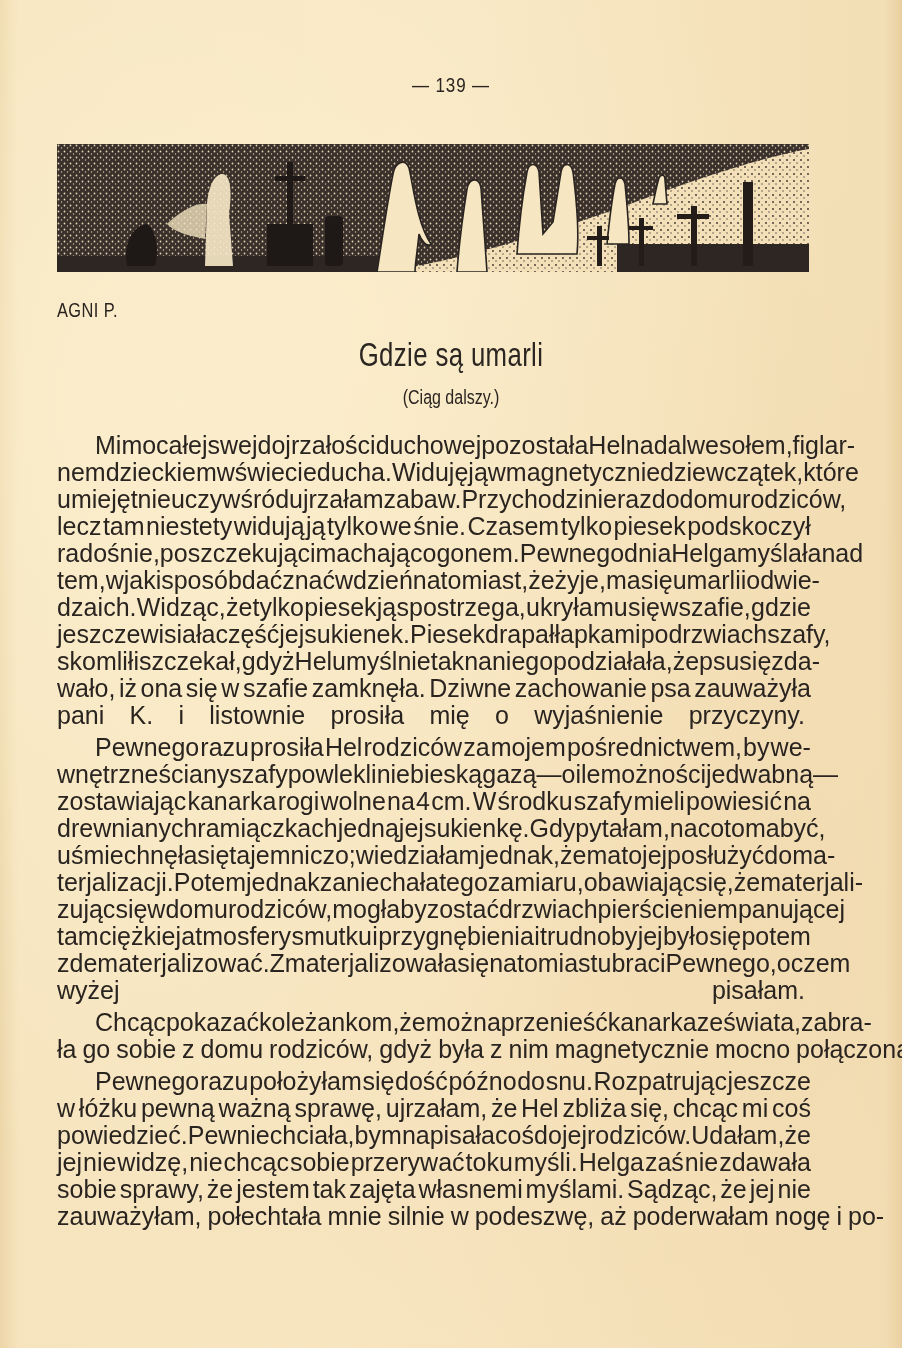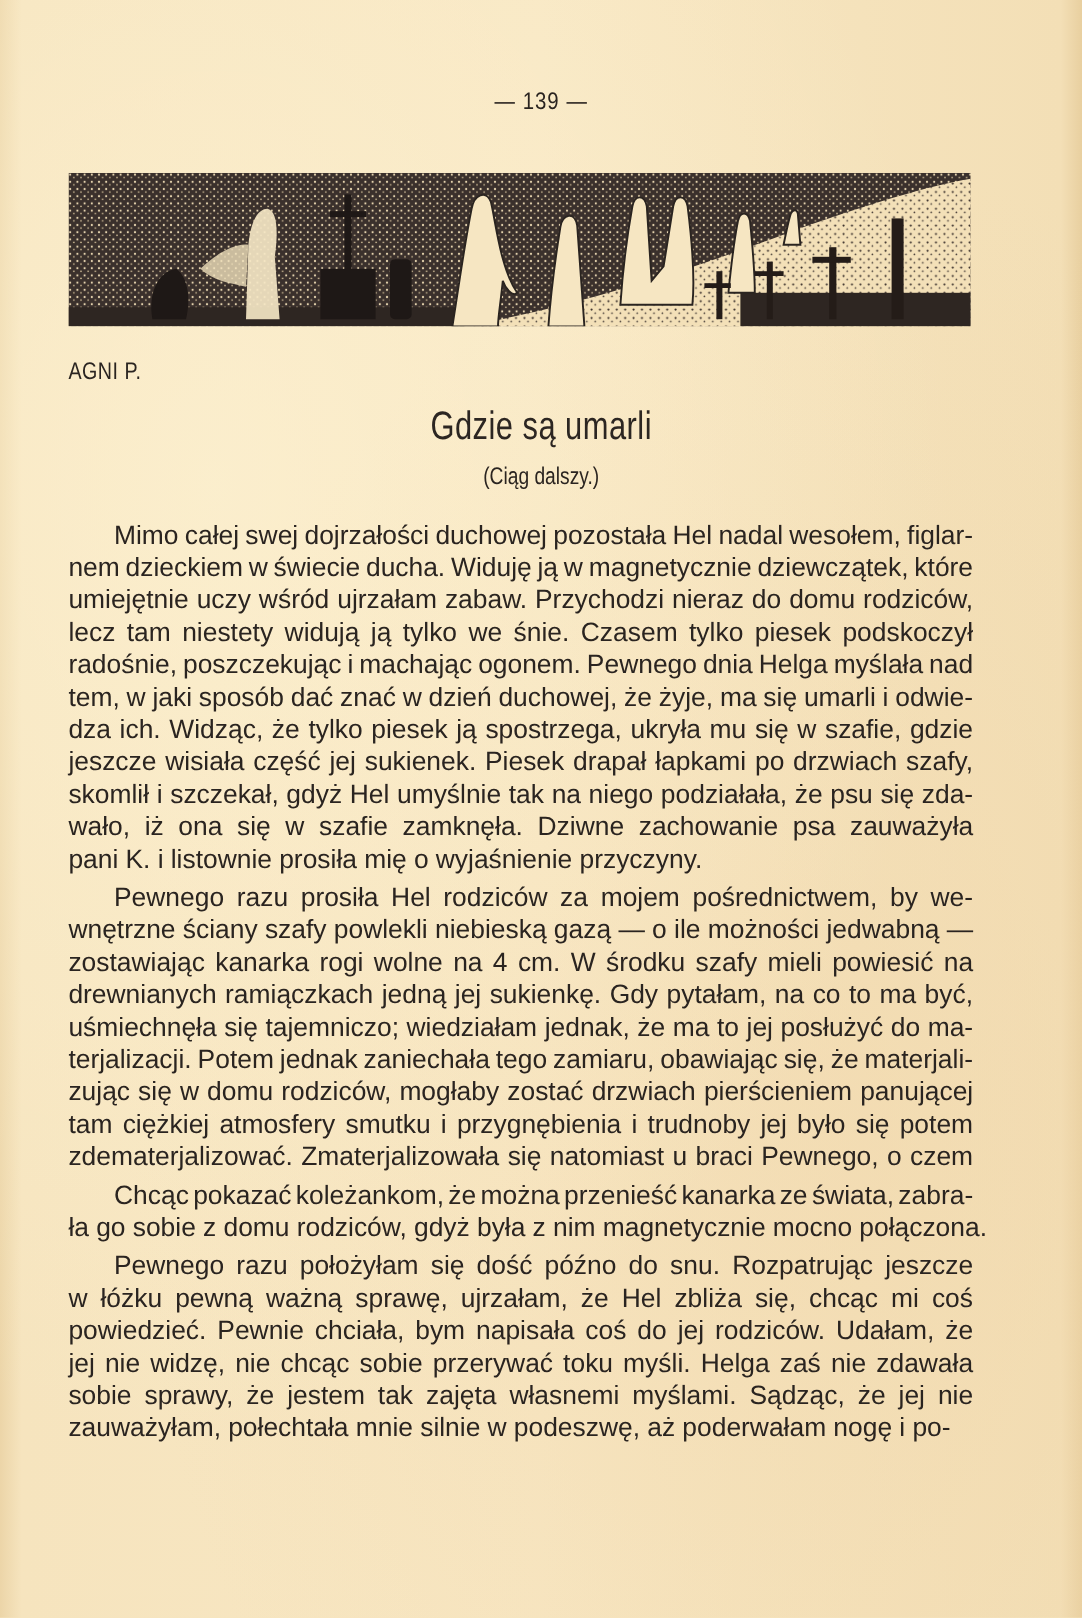--- a/index.html
+++ b/index.html
@@ -39,28 +39,28 @@
     }
     .subtitle {
       position: absolute; left: 0; width: 902px; top: 386px; text-align: center;
       font-size: 20px; font-family: "Liberation Sans", sans-serif;
       transform: scaleX(0.8);
     }
     .body-text {
       position: absolute; left: 57px; top: 432px; width: 754px;
     }
     .line {
-      height: 27px; line-height: 27px; font-size: 22px;
+      height: 27px; line-height: 27px; font-size: 25px;
       font-family: "Liberation Sans", sans-serif;
       white-space: nowrap;
       display: flex; justify-content: space-between;
       transform-origin: left center;
       color: #2a2420;
     }
-    .line.last { justify-content: flex-start; }
+    .line.last { justify-content: space-between; }
     .line.last .w { margin-right: 6px; }
     .line.indent { padding-left: 38px; }
     .line .w { display: inline-block; }
     .para-gap { height: 5px; }
   </style>
 </head>
 <body>
 
 <div class="page-number">— 139 —</div>
 
@@ -187,21 +187,21 @@
       </div>
       <div class="line">
         <span class="w">tem,</span>
         <span class="w">w</span>
         <span class="w">jaki</span>
         <span class="w">sposób</span>
         <span class="w">dać</span>
         <span class="w">znać</span>
         <span class="w">w</span>
         <span class="w">dzień</span>
-        <span class="w">duchowej,</span>
+        <span class="w">natomiast,</span>
         <span class="w">że</span>
         <span class="w">żyje,</span>
         <span class="w">ma</span>
         <span class="w">się</span>
         <span class="w">umarli</span>
         <span class="w">i</span>
         <span class="w">odwie-</span>
       </div>
       <div class="line">
         <span class="w">dza</span>
@@ -386,20 +386,24 @@
         <span class="w">zdematerjalizować.</span>
         <span class="w">Zmaterjalizowała</span>
         <span class="w">się</span>
         <span class="w">natomiast</span>
         <span class="w">u</span>
         <span class="w">braci</span>
         <span class="w">Pewnego,</span>
         <span class="w">o</span>
         <span class="w">czem</span>
       </div>
+      <div class="line last">
+        <span class="w">wyżej</span>
+        <span class="w">pisałam.</span>
+      </div>
     </div>
     <div class="para-gap"></div>
     <div>
       <div class="line indent">
         <span class="w">Chcąc</span>
         <span class="w">pokazać</span>
         <span class="w">koleżankom,</span>
         <span class="w">że</span>
         <span class="w">można</span>
         <span class="w">przenieść</span>

